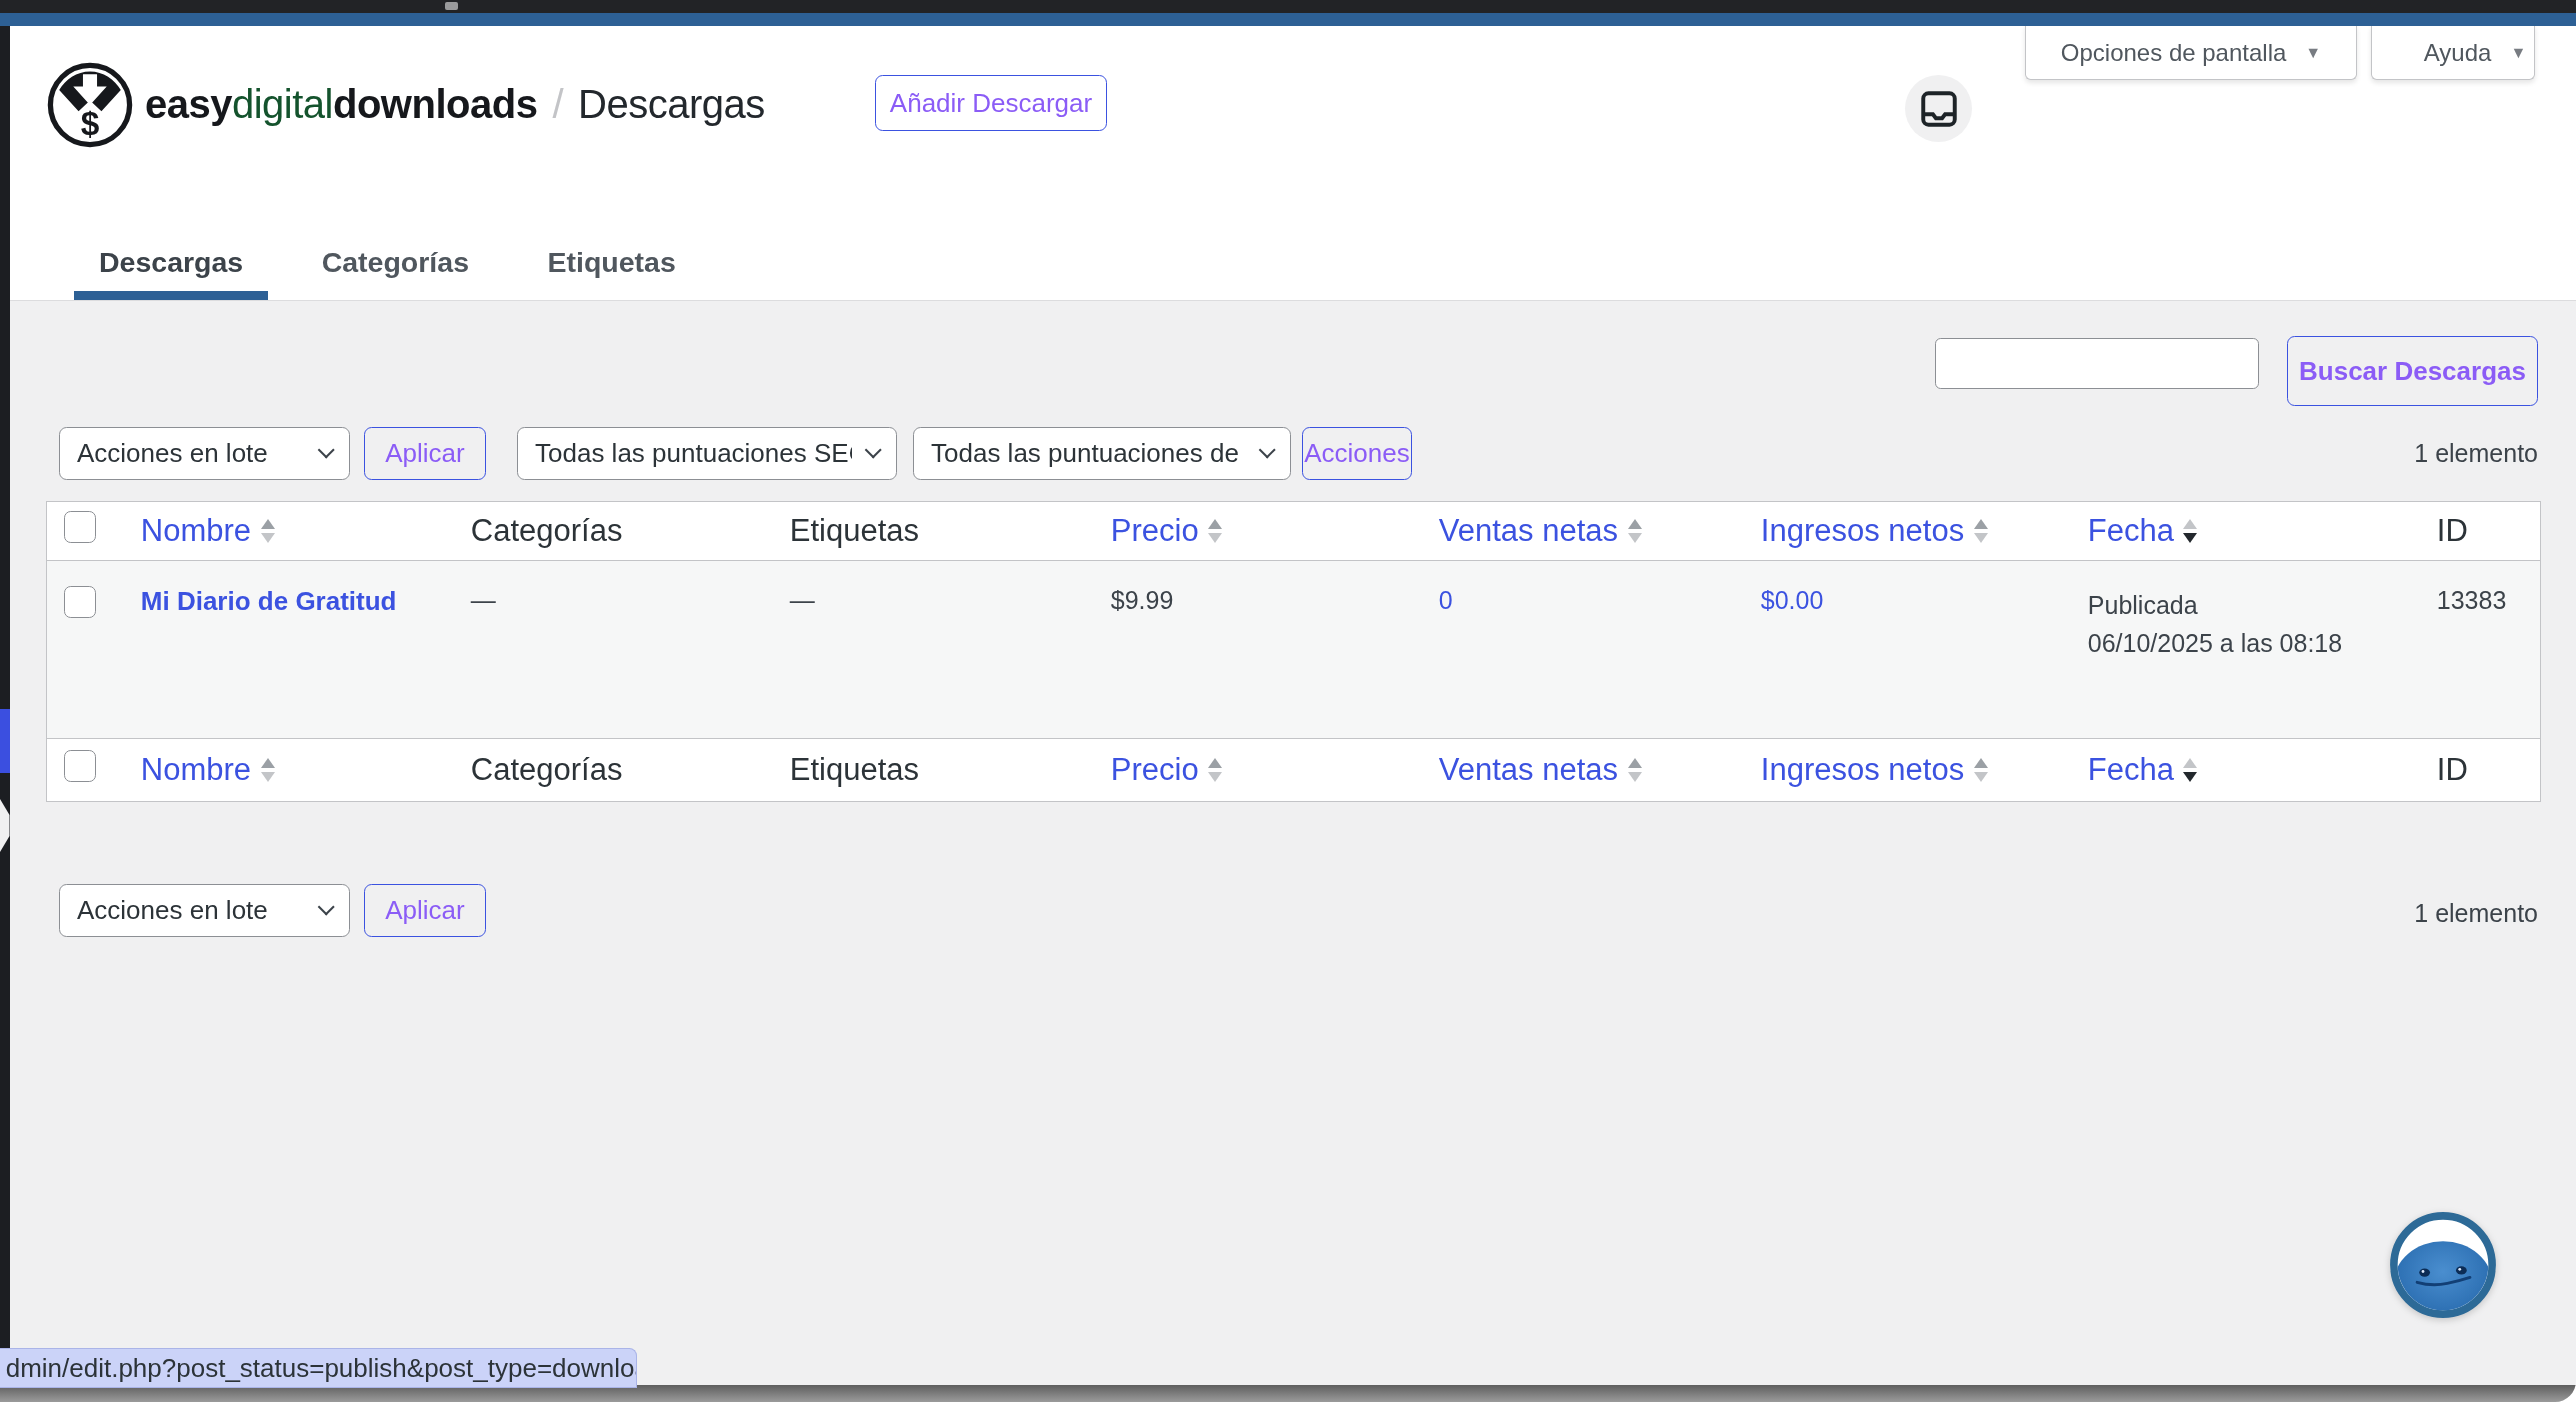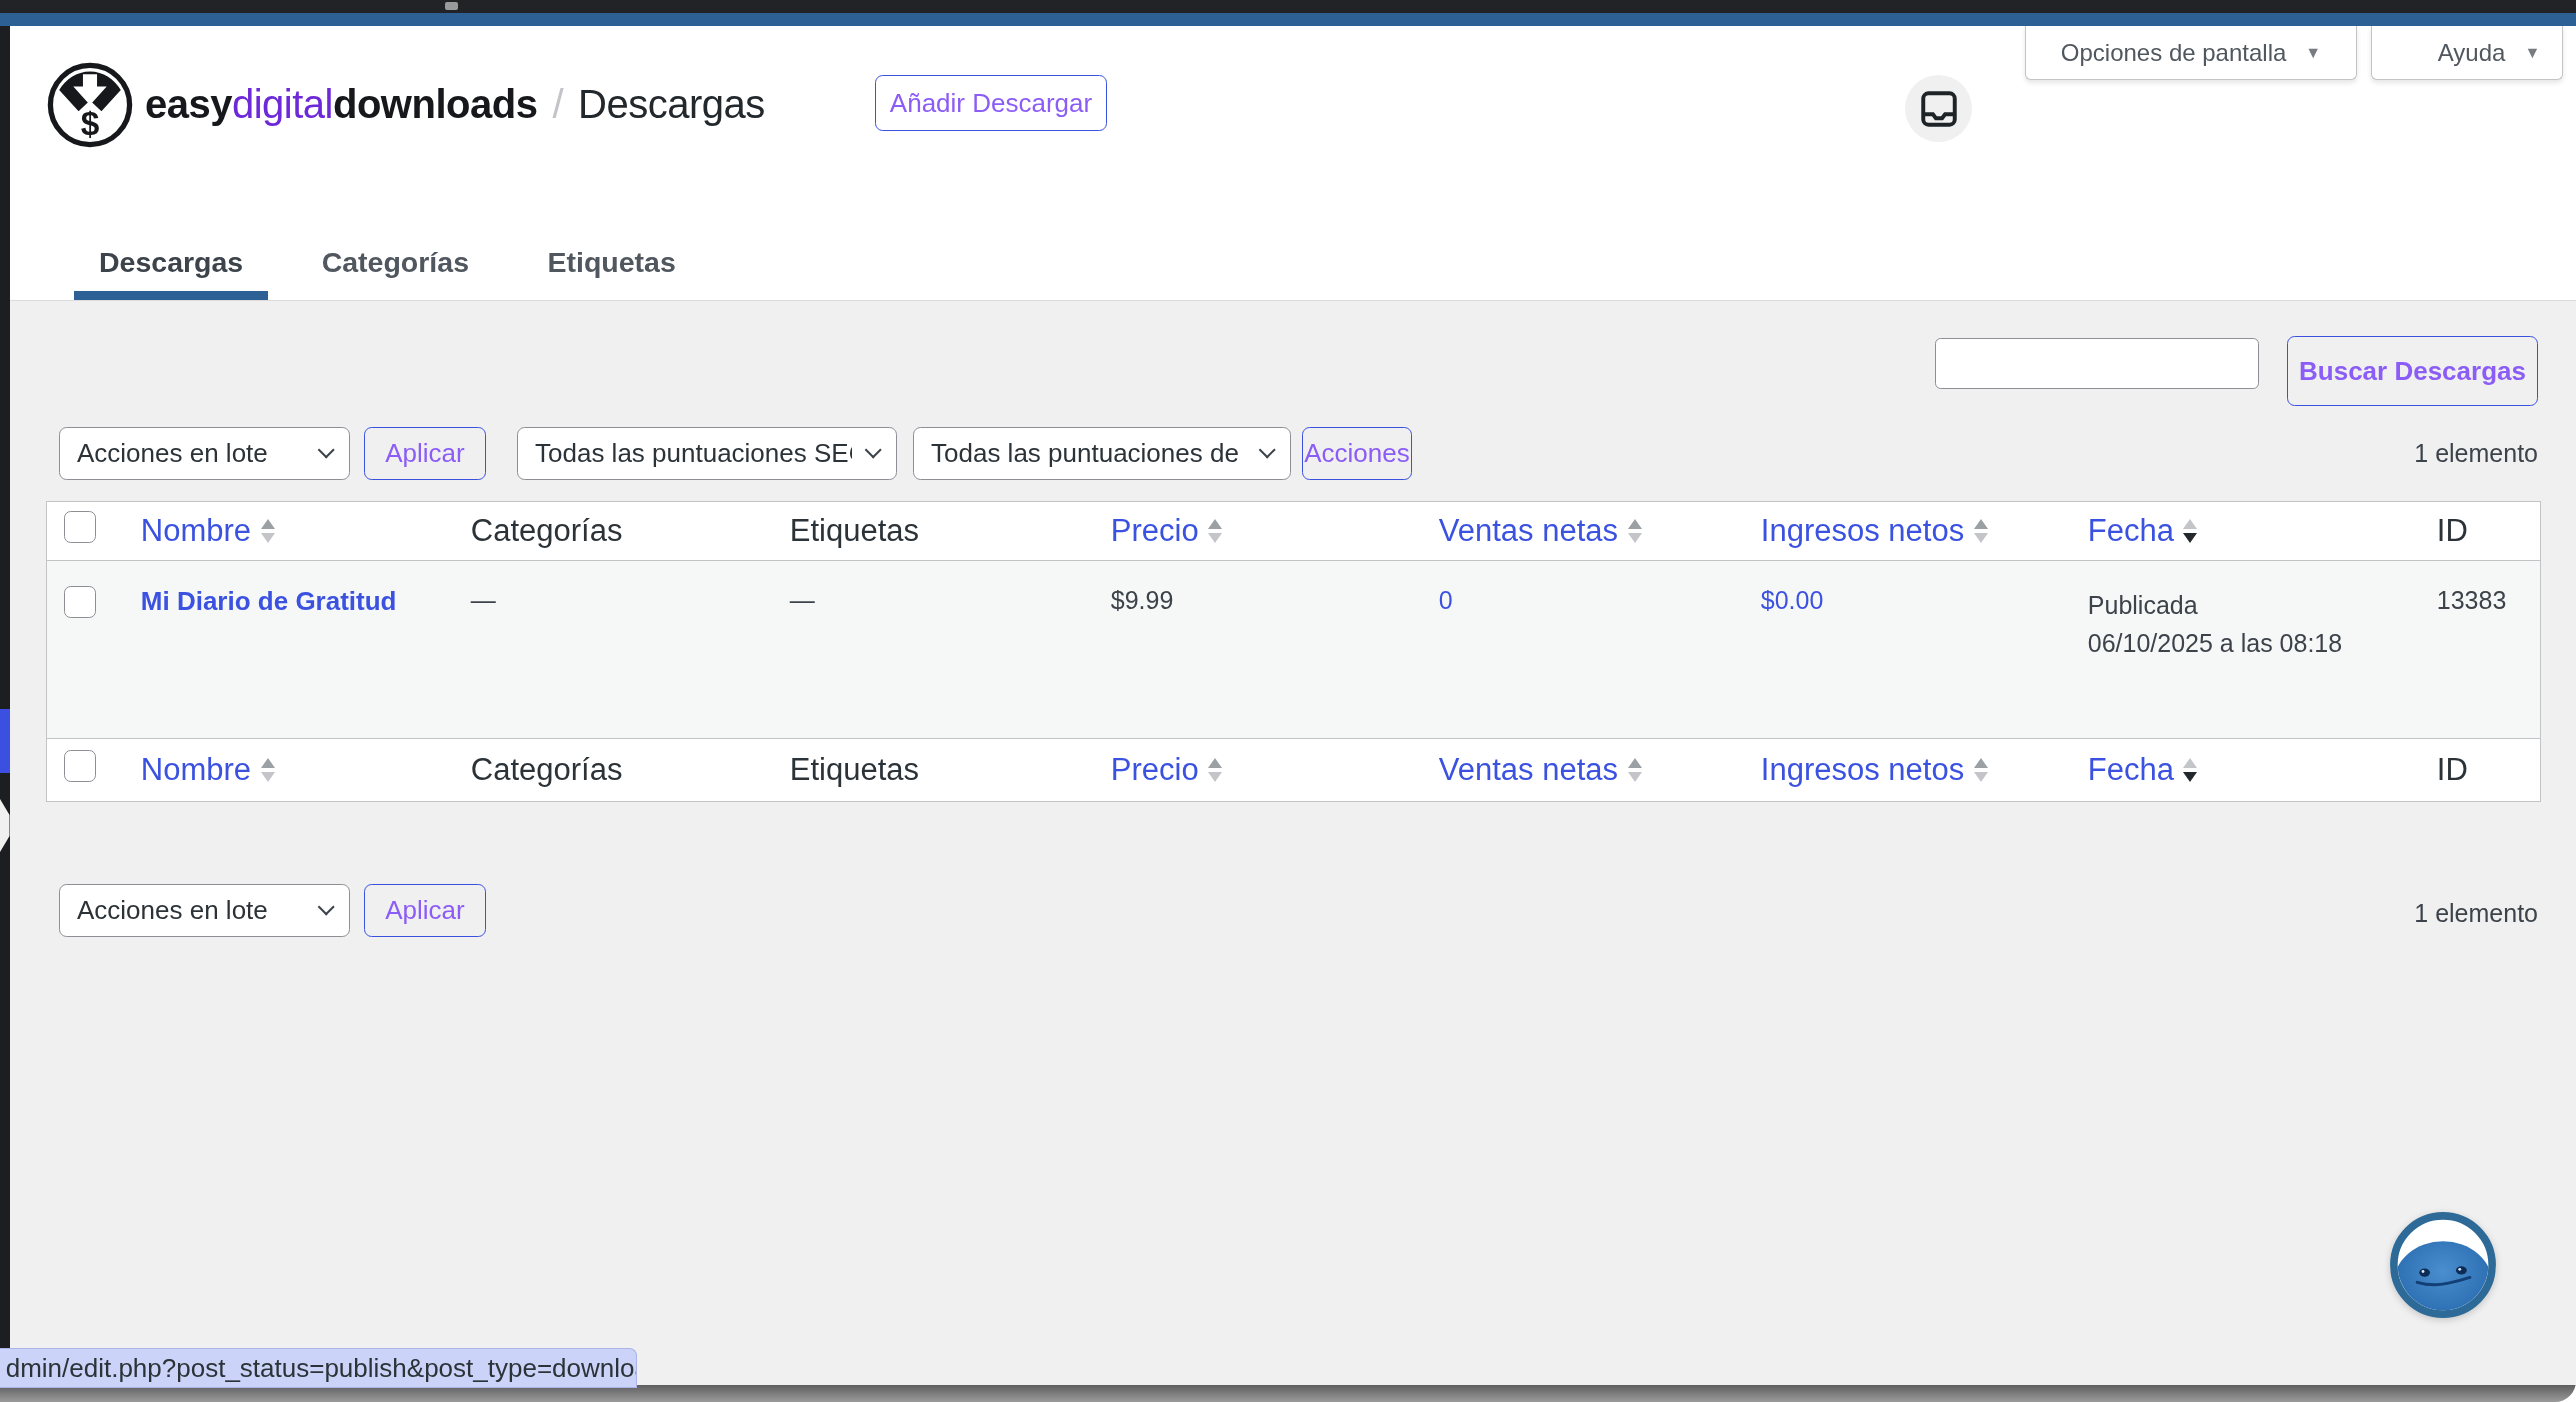--- a/index.html
+++ b/index.html
@@ -25,21 +25,21 @@
 
   
   .admin-header {
     position:absolute; top:26px; left:0; width:2576px; height:275px;
     background:#fff; border-bottom:1px solid #dcdcde; z-index:2;
   }
   .logo-badge { position:absolute; left:46px; top:35px; width:88px; height:88px; }
   .brand-line { position:absolute; left:145px; top:50px; height:57px; display:flex; align-items:center;
     font-size:40px; letter-spacing:-0.5px; white-space:nowrap; }
   .brand-line .easy, .brand-line .downloads { font-weight:700; color:#16181c; }
-  .brand-line .digital { font-weight:300; color:#6d28d9; }
+  .brand-line .digital { font-weight:300; color:#14532d; }
   .brand-line .sep { font-weight:300; color:#c3c4c7; padding:0 15px; }
   .brand-line .page-title { font-weight:400; color:#23282d; }
 
   .btn-outline {
     display:inline-flex; align-items:center; justify-content:center;
     border:1.9px solid #3b52e0; color:#8b5cf6; border-radius:7.6px;
     background:transparent; font-size:26px; font-family:inherit; cursor:pointer;
     white-space:nowrap;
   }
   .add-btn { position:absolute; left:875px; top:49px; width:232px; height:56px; background:#fff; }
@@ -48,21 +48,21 @@
     background:#f0f0f1; display:flex; align-items:center; justify-content:center; cursor:pointer; }
 
   .screen-panel {
     position:absolute; top:0; height:54px; background:#fff;
     border:1px solid #c3c4c7; border-top:none; border-radius:0 0 5.7px 5.7px;
     box-shadow:0 2.9px 4.8px rgba(0,0,0,0.10);
     display:flex; align-items:center; justify-content:center;
     font-size:24px; color:#50575e; cursor:pointer; gap:19px;
   }
   .screen-options { left:2025px; width:332px; }
-  .help-panel { left:2371px; width:192px;padding-left:44px; }
+  .help-panel { left:2371px; width:164px;padding-left:44px; }
   .caret { font-size:16px; color:#787c82; }
 
   
   .tabs { position:absolute; left:74px; bottom:0; display:flex; height:76px; }
   .tab { position:relative; display:flex; align-items:center; padding:0 25px; margin-right:28.5px;
     font-size:28.5px; font-weight:600; color:#50575e; cursor:pointer; }
   .tab.active { color:#3c434a; }
   .tab.active::after { content:""; position:absolute; left:0; right:0; bottom:0; height:8.6px; background:#2d6095; }
 
   

